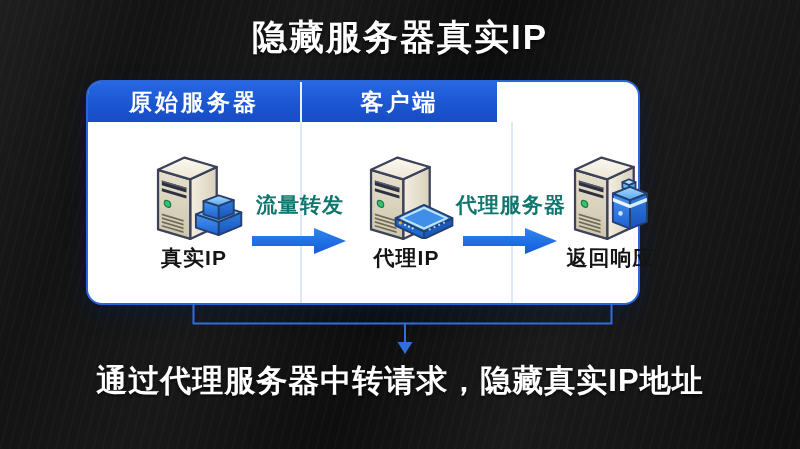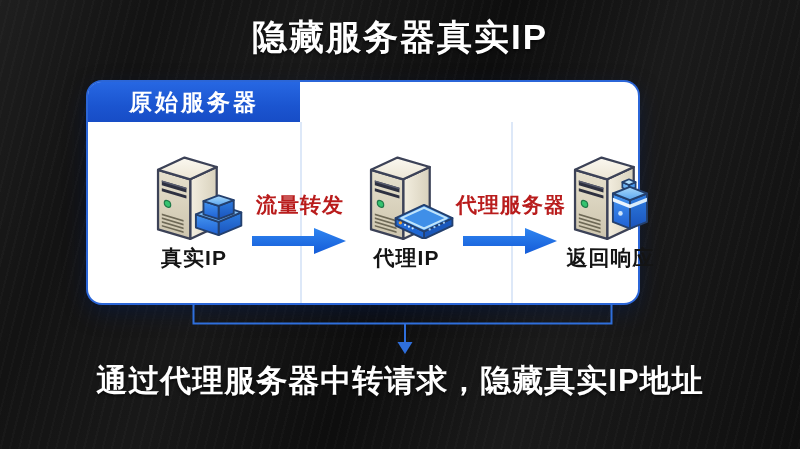--- a/index.html
+++ b/index.html
@@ -43,21 +43,21 @@
   .body-col.c1 { flex:0 0 212px; }
   .body-col.c2 { flex:0 0 211px; border-left:2px solid #dde8f8; }
   .body-col.c3 { flex:0 0 197px; border-left:2px solid #dde8f8; }
 
   .icon-box { margin-top:22px; width:106px; height:99px; }
   .col-label { margin-top:1px; font-size:21px; font-weight:700; color:#141414; letter-spacing:1px; }
 
   .arrow-wrap { position:absolute; width:150px; top:70px; text-align:center; }
   .arrow-wrap.a1 { left:137px; }
   .arrow-wrap.a2 { left:348px; }
-  .arrow-label { font-size:21px; font-weight:700; color:#b91c1c; letter-spacing:1px; line-height:26px; }
+  .arrow-label { font-size:21px; font-weight:700; color:#0f766e; letter-spacing:1px; line-height:26px; }
   .arrow-svg { display:block; margin:8px auto 0 auto; }
 
   .bracket-svg { position:absolute; left:0; top:0; pointer-events:none; }
 
   .caption {
     position:absolute; top:360px; left:0; right:0;
     text-align:center; color:#ffffff;
     font-size:31px; font-weight:800; letter-spacing:1px;
     text-shadow:0 2px 3px rgba(0,0,0,.6);
   }
@@ -155,20 +155,21 @@
 </svg>
 
 <div class="stage">
 
   <div class="page-title">隐藏服务器真实IP</div>
 
   <div class="card">
 
     <div class="card-header">
       <div class="header-cell c1">原始服务器</div>
+      <div class="header-cell c3">客户端</div>
     </div>
 
     <div class="card-body">
 
       <div class="body-col c1">
         <svg class="icon-box" viewBox="0 0 112 104">
           <use href="#sym-tower" x="2" y="2" width="84" height="102"></use>
           <use href="#sym-cube" x="54" y="48" width="56" height="52"></use>
         </svg>
         <div class="col-label">真实IP</div>

